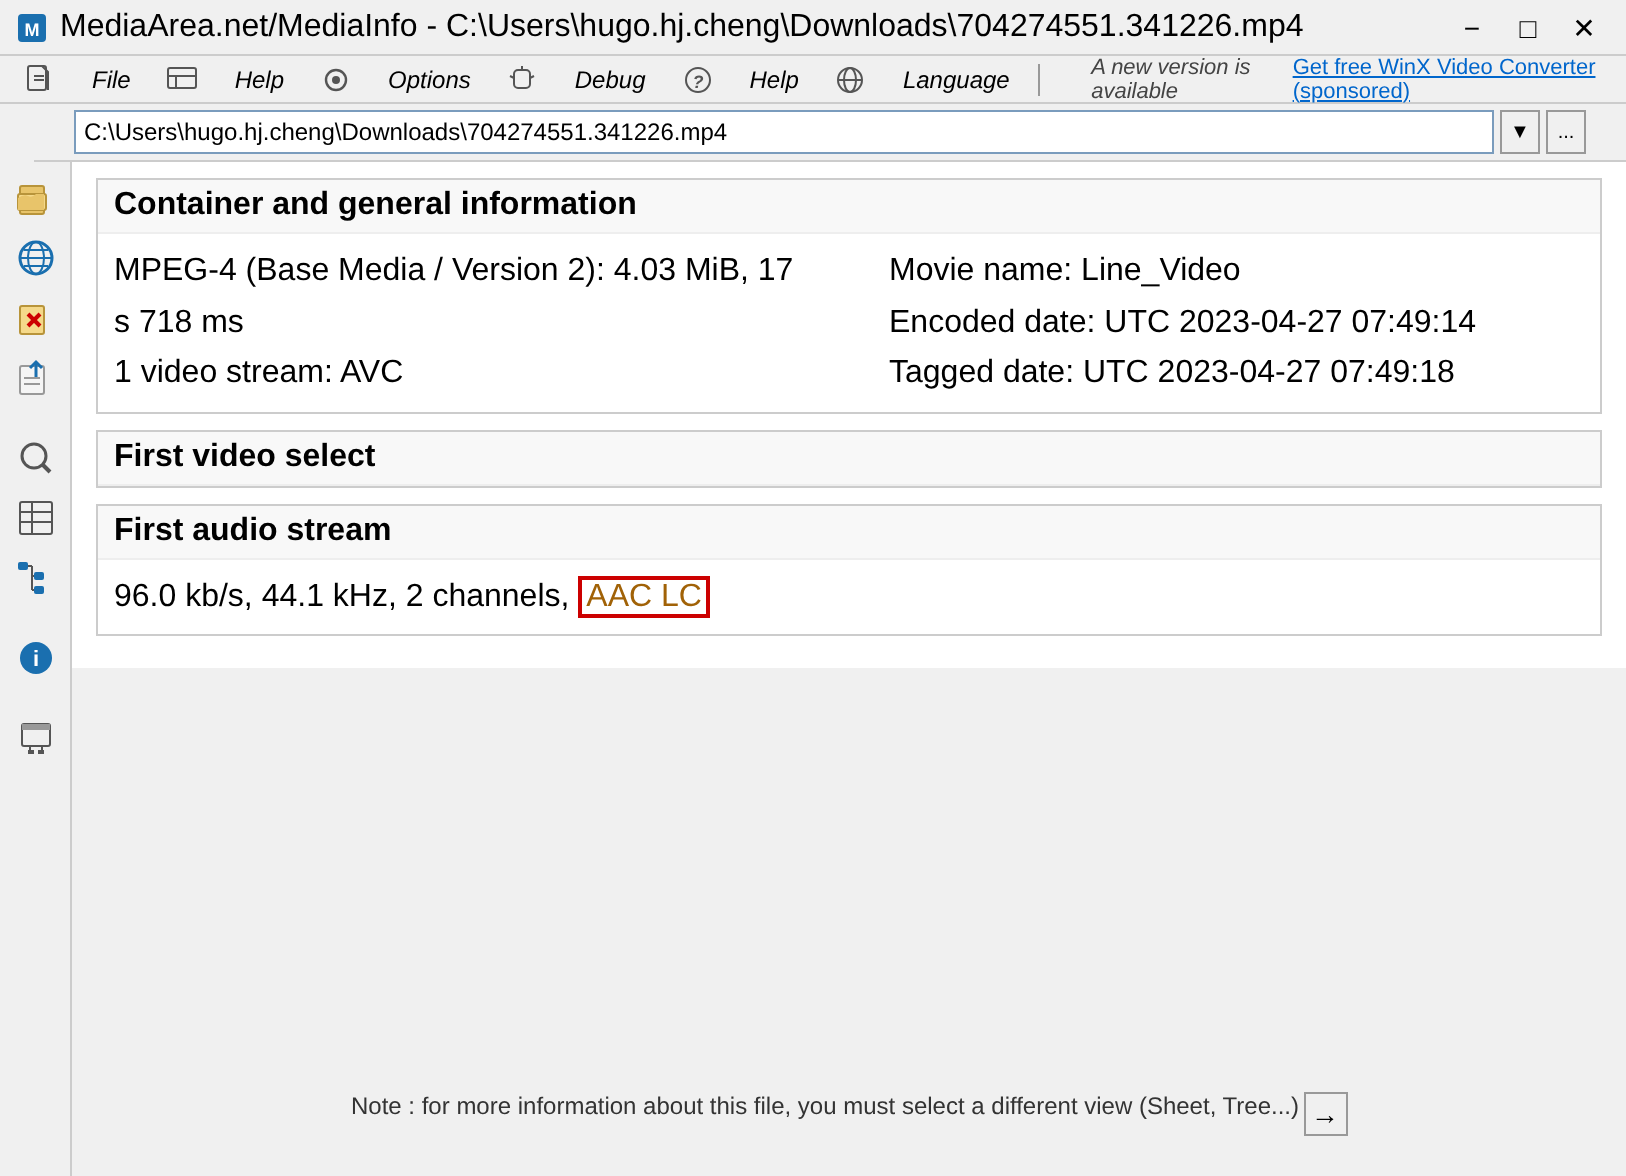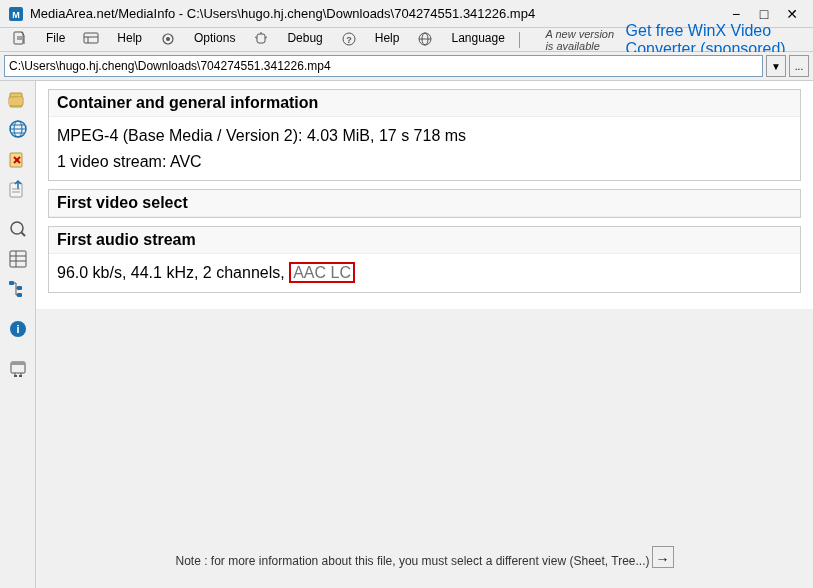--- a/index.html
+++ b/index.html
@@ -25,21 +25,21 @@
       flex-shrink: 0;
     }
     .title-bar-icon {
       width: 16px;
       height: 16px;
       margin-right: 6px;
       flex-shrink: 0;
     }
     .title-bar-text {
       flex: 1;
-      font-size: 13px;
+      font-size: 16px;
       color: #000;
     }
     .title-bar-controls {
       display: flex;
       gap: 2px;
     }
     .title-bar-btn {
       width: 26px;
       height: 20px;
       border: none;
@@ -61,52 +61,56 @@
       padding: 0 4px;
       border-bottom: 1px solid #ccc;
       flex-shrink: 0;
       gap: 2px;
     }
     .menu-item {
       padding: 2px 8px;
       font-size: 12px;
       cursor: pointer;
       display: flex;
+      align-items: center;
       gap: 3px;
       height: 22px;
+      font-style: italic;
     }
     .menu-separator-v {
       width: 1px;
       height: 16px;
       background: #999;
       margin: 0 4px;
     }
     .menu-new-version {
       font-size: 11px;
       color: #444;
       margin-left: 20px;
       font-style: italic;
     }
     .menu-promo {
       margin-left: auto;
-      font-size: 16px;
+      font-size: 11px;
       color: #0066cc;
       cursor: pointer;
       padding: 2px 6px;
+      text-decoration: underline;
     }
 
     
     .address-bar {
       display: flex;
       align-items: center;
-      padding: 3px 4px;
+      padding: 3px 20px;
       background: #f0f0f0;
       border-bottom: 1px solid #ccc;
       flex-shrink: 0;
       gap: 3px;
+      margin-left: 17px;
     }
     .address-input {
       flex: 1;
       height: 22px;
       border: 1px solid #7a9cbd;
       background: #fff;
       padding: 0 4px;
       font-size: 12px;
       font-family: inherit;
     }
@@ -189,31 +193,31 @@
     }
     .info-col {
       flex: 1;
     }
 
     
     .highlight-box {
       display: inline;
       border: 2px solid #cc0000;
       padding: 0 2px;
-      color: #737373;
+      color: #a16207;
     }
 
     
     .bottom-note {
       position: absolute;
       bottom: 20px;
       left: 50%;
       transform: translateX(-50%);
       display: flex;
-      align-items: flex-end;
+      align-items: flex-start;
       gap: 2px;
       font-size: 12px;
       color: #333;
       white-space: nowrap;
     }
     .note-arrow-btn {
       width: 22px;
       height: 22px;
       border: 1px solid #999;
       background: #f0f0f0;
@@ -422,20 +426,25 @@
     <div class="content-panel">
 
       <div class="info-section">
         <div class="info-section-title">Container and general information</div>
         <div class="info-section-content">
           <div class="info-row">
             <div class="info-col">
               <div>MPEG-4 (Base Media / Version 2): 4.03 MiB, 17 s 718 ms</div>
               <div>1 video stream: AVC</div>
             </div>
+            <div class="info-col">
+              <div>Movie name: Line_Video</div>
+              <div>Encoded date: UTC 2023-04-27 07:49:14</div>
+              <div>Tagged date: UTC 2023-04-27 07:49:18</div>
+            </div>
           </div>
         </div>
       </div>
 
       <div class="info-section">
         <div class="info-section-title">First video select</div>
       </div>
 
       <div class="info-section">
         <div class="info-section-title">First audio stream</div>

